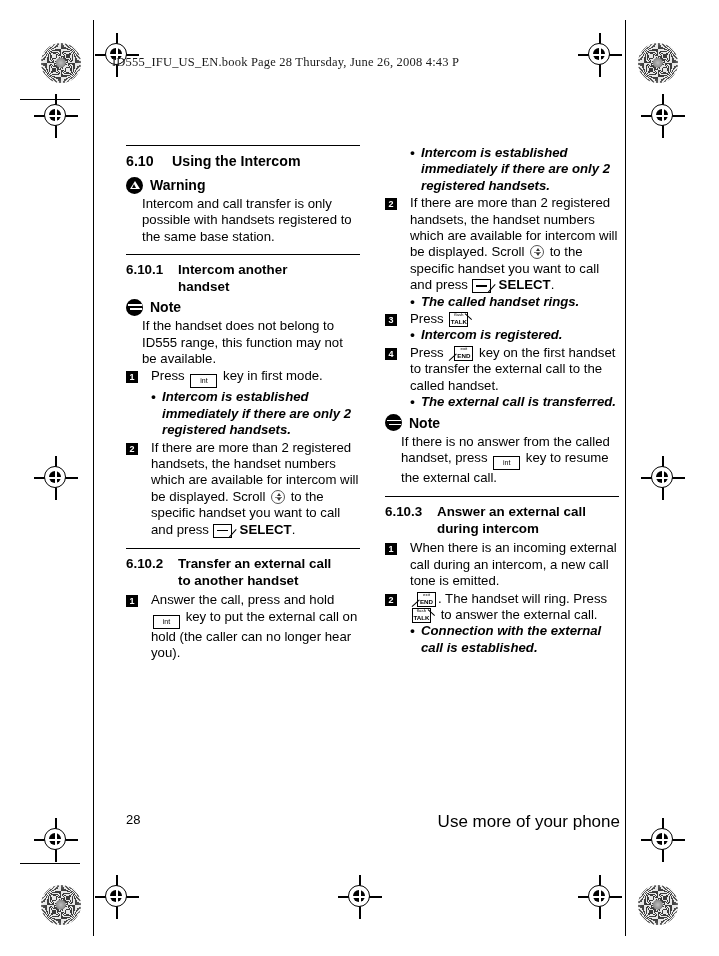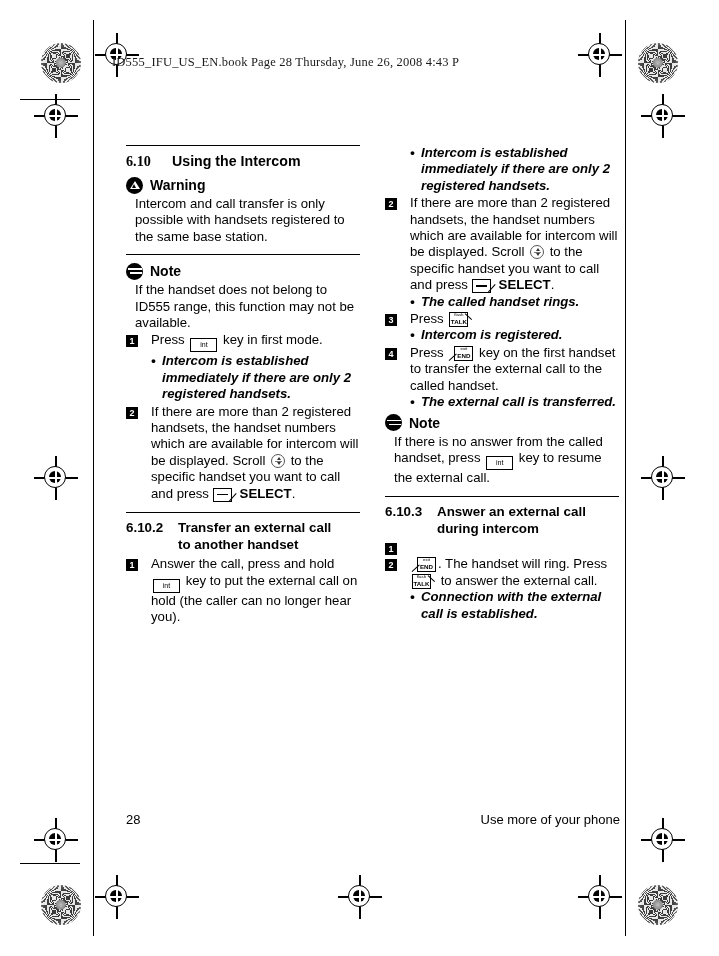--- a/index.html
+++ b/index.html
@@ -98,21 +98,21 @@
     height: 0;
   }
 
   h2.sec {
     font-size: 14.2px;
     font-weight: bold;
     margin: 0 0 6px 0;
     line-height: 17px;
     display: flex;
   }
-  h2.sec .num { display: inline-block; width: 46px; flex: none; font-family: Liberation Serif, serif; }
+  h2.sec .num { display: inline-block; width: 46px; flex: none; }
   h2.sec .ttl { display: block; }
 
   h3.subsec {
     font-size: 13.4px;
     font-weight: bold;
     margin: 0 0 3px 0;
     line-height: 16.5px;
     display: flex;
   }
   h3.subsec .num { display: inline-block; width: 52px; flex: none; }
@@ -124,21 +124,21 @@
     gap: 7px;
     margin: 2px 0 2px 0;
   }
   .noticebar .lbl {
     font-size: 14px;
     font-weight: bold;
     line-height: 18px;
   }
 
   p.body {
-    margin: 0 0 9px 9px;
+    margin: 0 0 9px 16px;
     line-height: 16.4px;
   }
   p.tight { margin-bottom: 0; }
 
   
   .step {
     display: flex;
     margin: 0 0 1px 0;
   }
   .step .marker {
@@ -353,21 +353,21 @@
   .footer-num {
     position: absolute;
     left: 126px;
     top: 812px;
     font-size: 13px;
   }
   .footer-txt {
     position: absolute;
     right: 99px;
     top: 812px;
-    font-size: 13px;
+    font-size: 17px;
   }
 </style>
 </head>
 <body>
 
 <div class="burst" style="left:41px; top:43px; width:40px; height:40px;"></div>
 <div class="burst" style="left:41px; top:885px; width:40px; height:40px;"></div>
 <div class="burst" style="left:638px; top:43px; width:40px; height:40px;"></div>
 <div class="burst" style="left:638px; top:885px; width:40px; height:40px;"></div>
 
@@ -483,20 +483,27 @@
           <span class="tri"></span>
           <span class="tri2"></span>
         </span>
       <span class="lbl">Warning</span>
     </div>
     <p class="body">Intercom and call transfer is only possible with handsets registered to the same base station.</p>
 
 
     <div class="rule"></div>
 
+    <h3 class="subsec">
+      <span class="num">6.10.1</span>
+      <span class="ttl">
+        <span>Intercom another</span><br>
+        <span>handset</span>
+      </span>
+    </h3>
 
     <div class="noticebar">
       <span class="icon-note">
           <span class="l1"></span>
           <span class="l2"></span>
         </span>
       <span class="lbl">Note</span>
     </div>
     <p class="body tight" style="margin-bottom:1px;">If the handset does not belong to ID555 range, this function may not be available.</p>
 
@@ -608,20 +615,21 @@
     <h3 class="subsec">
       <span class="num">6.10.3</span>
       <span class="ttl">
         <span>Answer an external call</span><br>
         <span>during intercom</span>
       </span>
     </h3>
 
     <div class="step">
       <span class="marker">1</span>
+      <span class="txt">When there is an incoming external call during an intercom, a new call tone is emitted.</span>
     </div>
 
     <div class="step">
       <span class="marker">2</span>
       <span class="txt">
         <span class="key-end"><span class="box"></span><span class="t1">exit</span><span class="t2">END</span><span class="tail"></span></span><span>. The handset will ring. Press</span>
         <span class="key-talk"><span class="box"></span><span class="t1">flash</span><span class="t2">TALK</span><span class="tail"></span></span>
         <span>to answer the external call.</span>
         <span class="bullet-in">
           <span class="dot">•</span>

